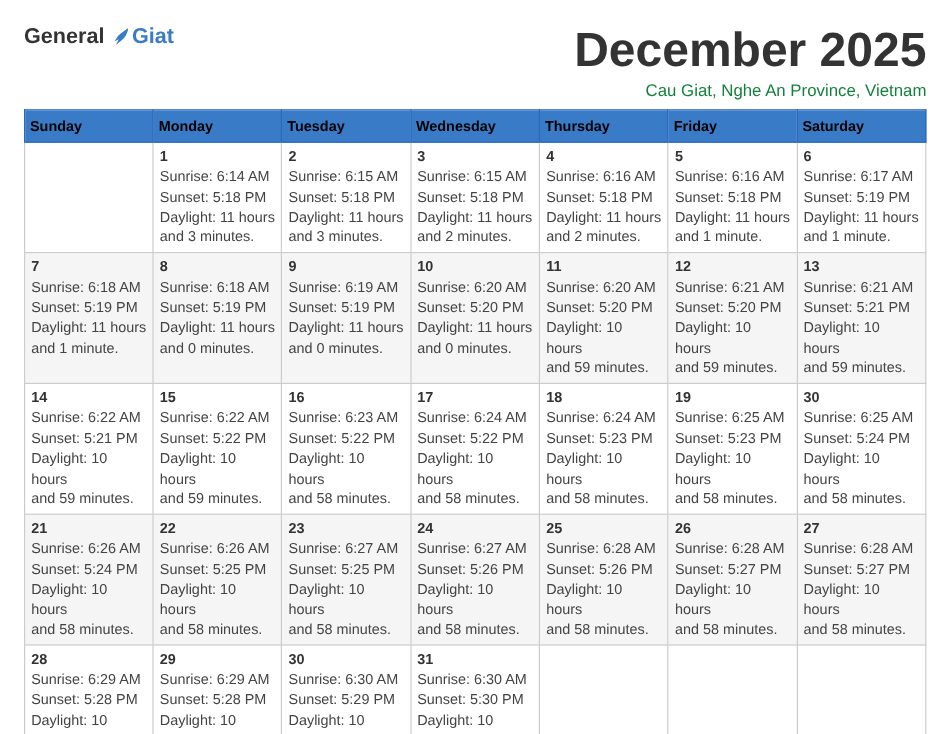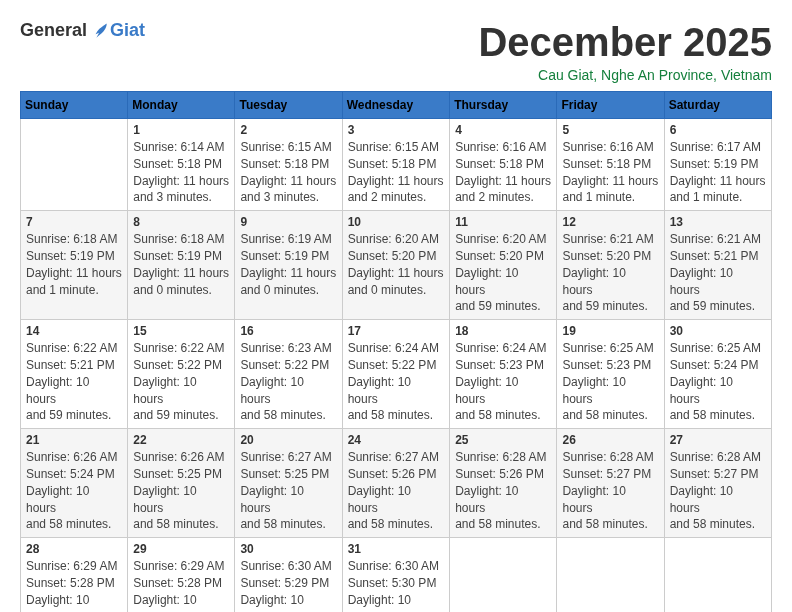--- a/index.html
+++ b/index.html
@@ -213,21 +213,21 @@
       <tr>
         <td>
           <div class="day-number">21</div>
           <div class="day-info">Sunrise: 6:26 AM<br>Sunset: 5:24 PM<br>Daylight: 10 hours<br>and 58 minutes.</div>
         </td>
         <td>
           <div class="day-number">22</div>
           <div class="day-info">Sunrise: 6:26 AM<br>Sunset: 5:25 PM<br>Daylight: 10 hours<br>and 58 minutes.</div>
         </td>
         <td>
-          <div class="day-number">20</div>
+          <div class="day-number">23</div>
           <div class="day-info">Sunrise: 6:27 AM<br>Sunset: 5:25 PM<br>Daylight: 10 hours<br>and 58 minutes.</div>
         </td>
         <td>
           <div class="day-number">24</div>
           <div class="day-info">Sunrise: 6:27 AM<br>Sunset: 5:26 PM<br>Daylight: 10 hours<br>and 58 minutes.</div>
         </td>
         <td>
           <div class="day-number">25</div>
           <div class="day-info">Sunrise: 6:28 AM<br>Sunset: 5:26 PM<br>Daylight: 10 hours<br>and 58 minutes.</div>
         </td>

